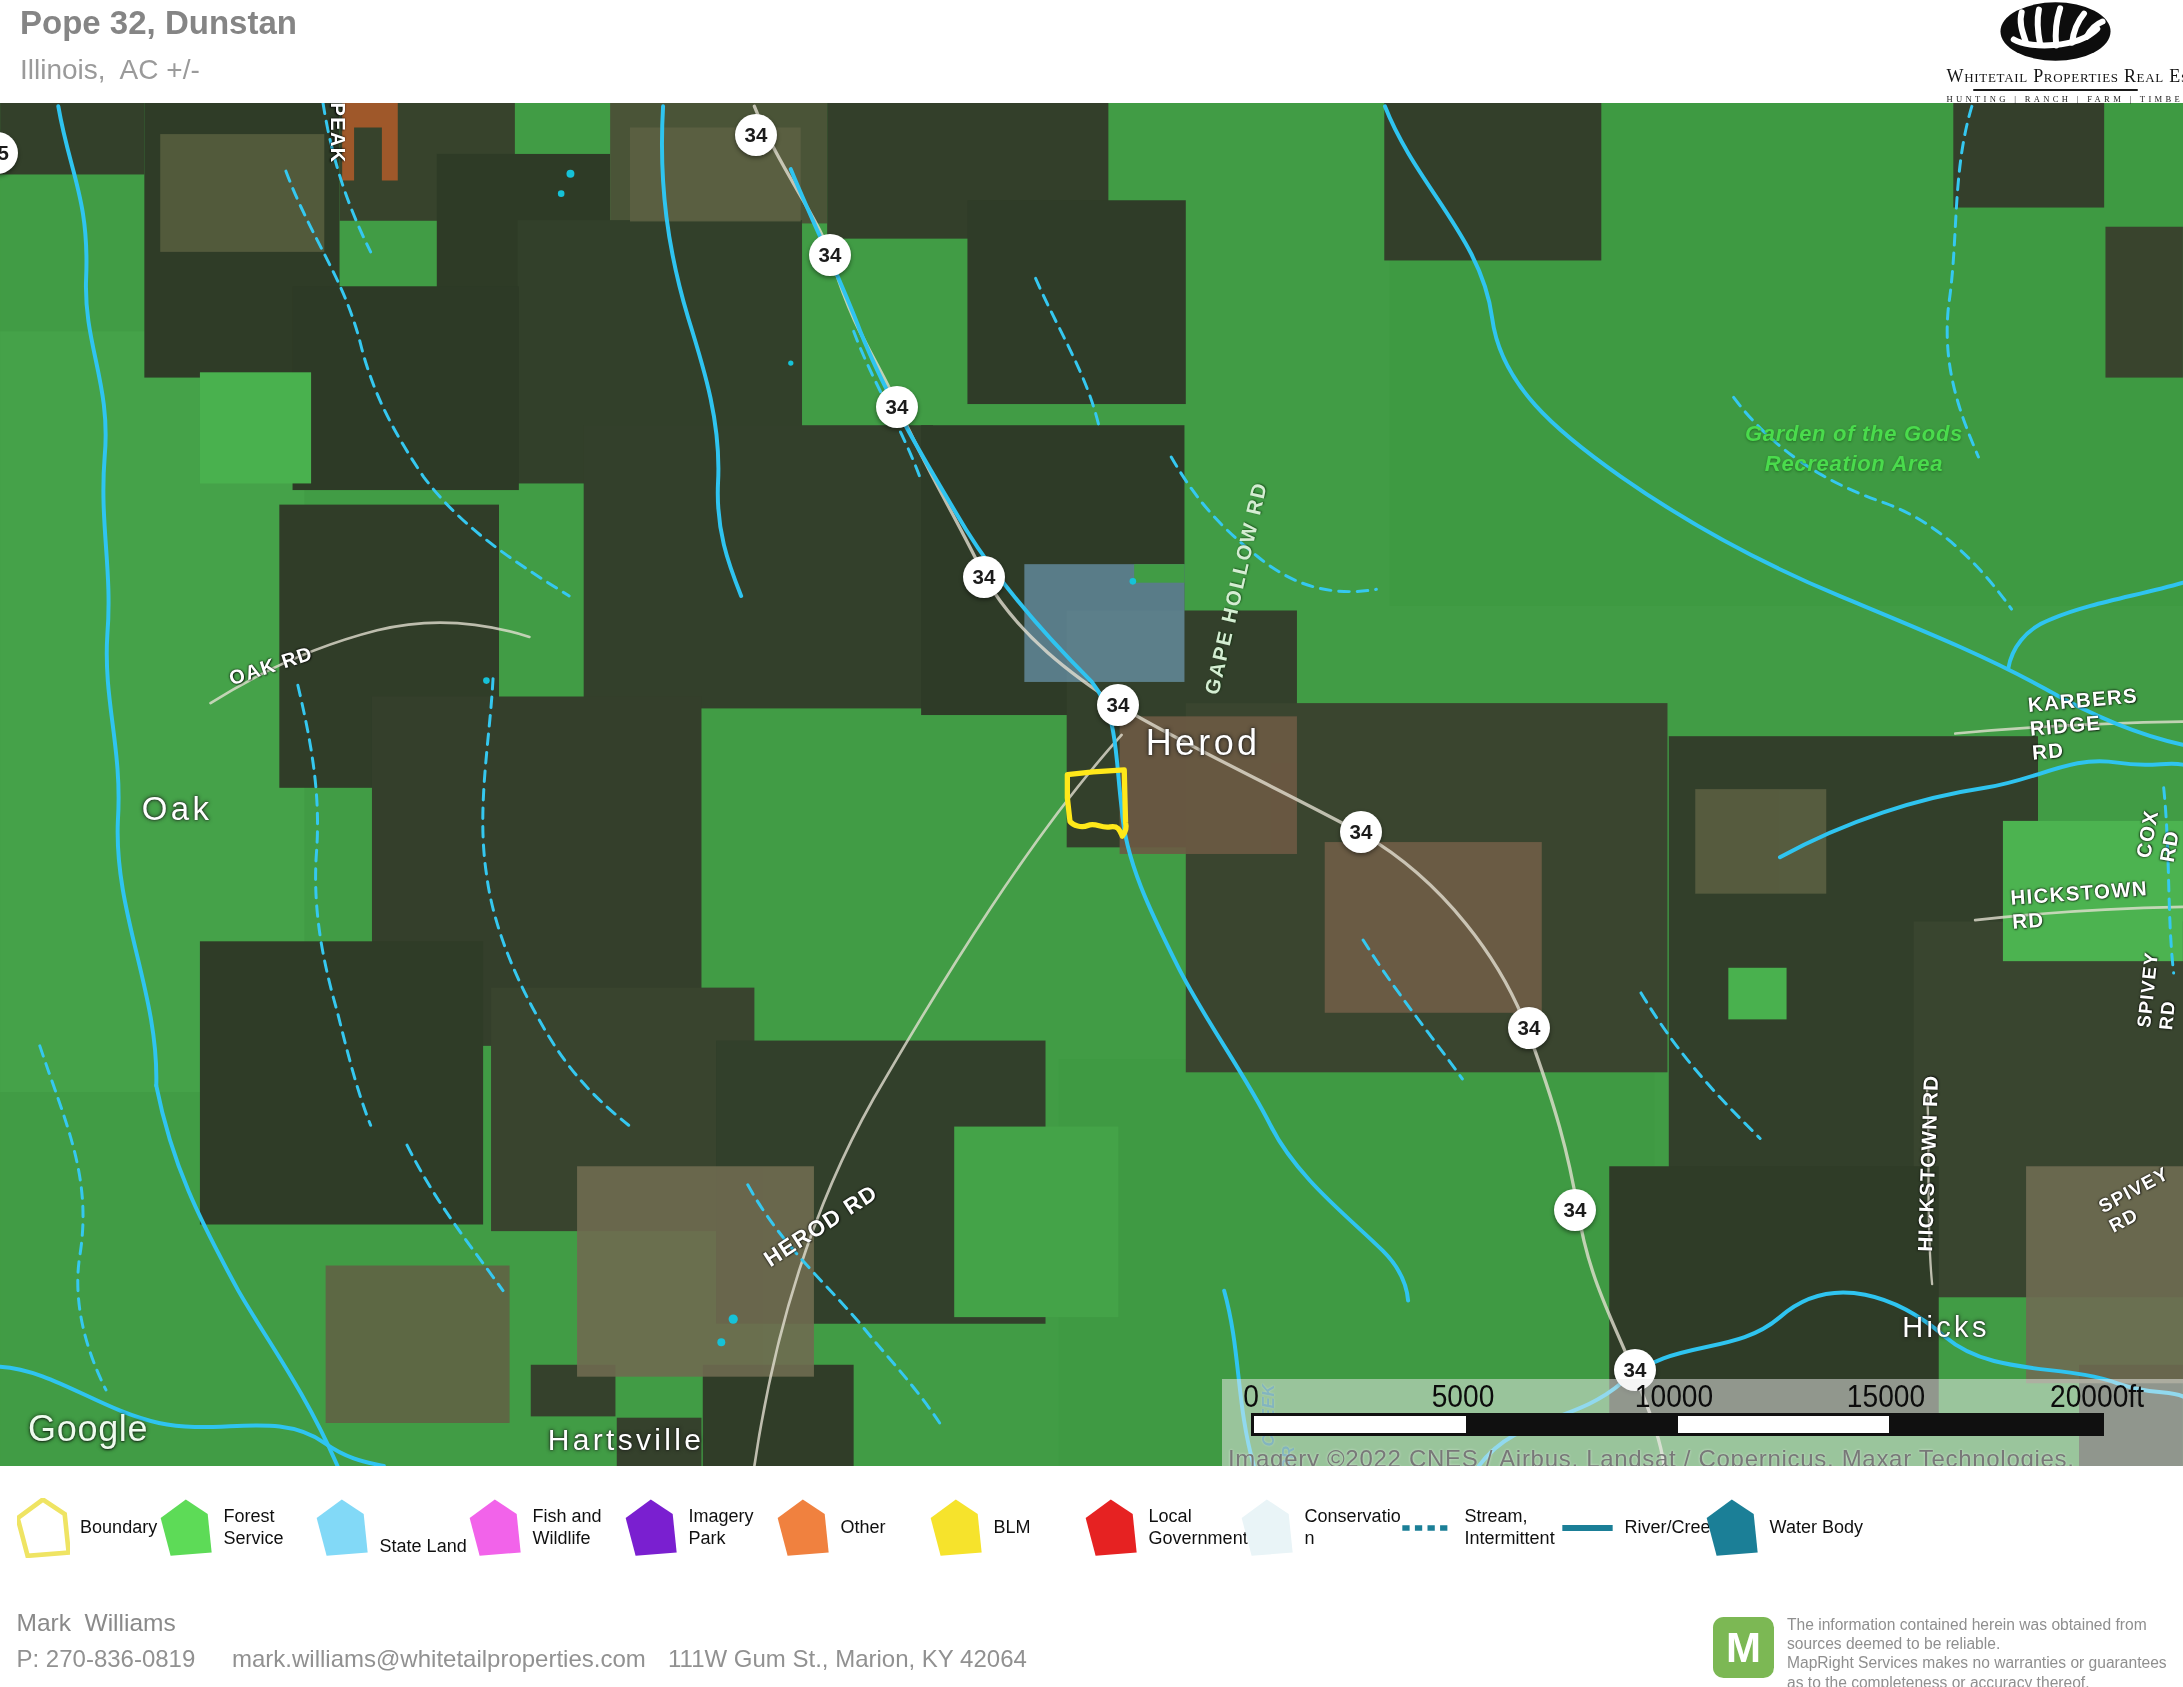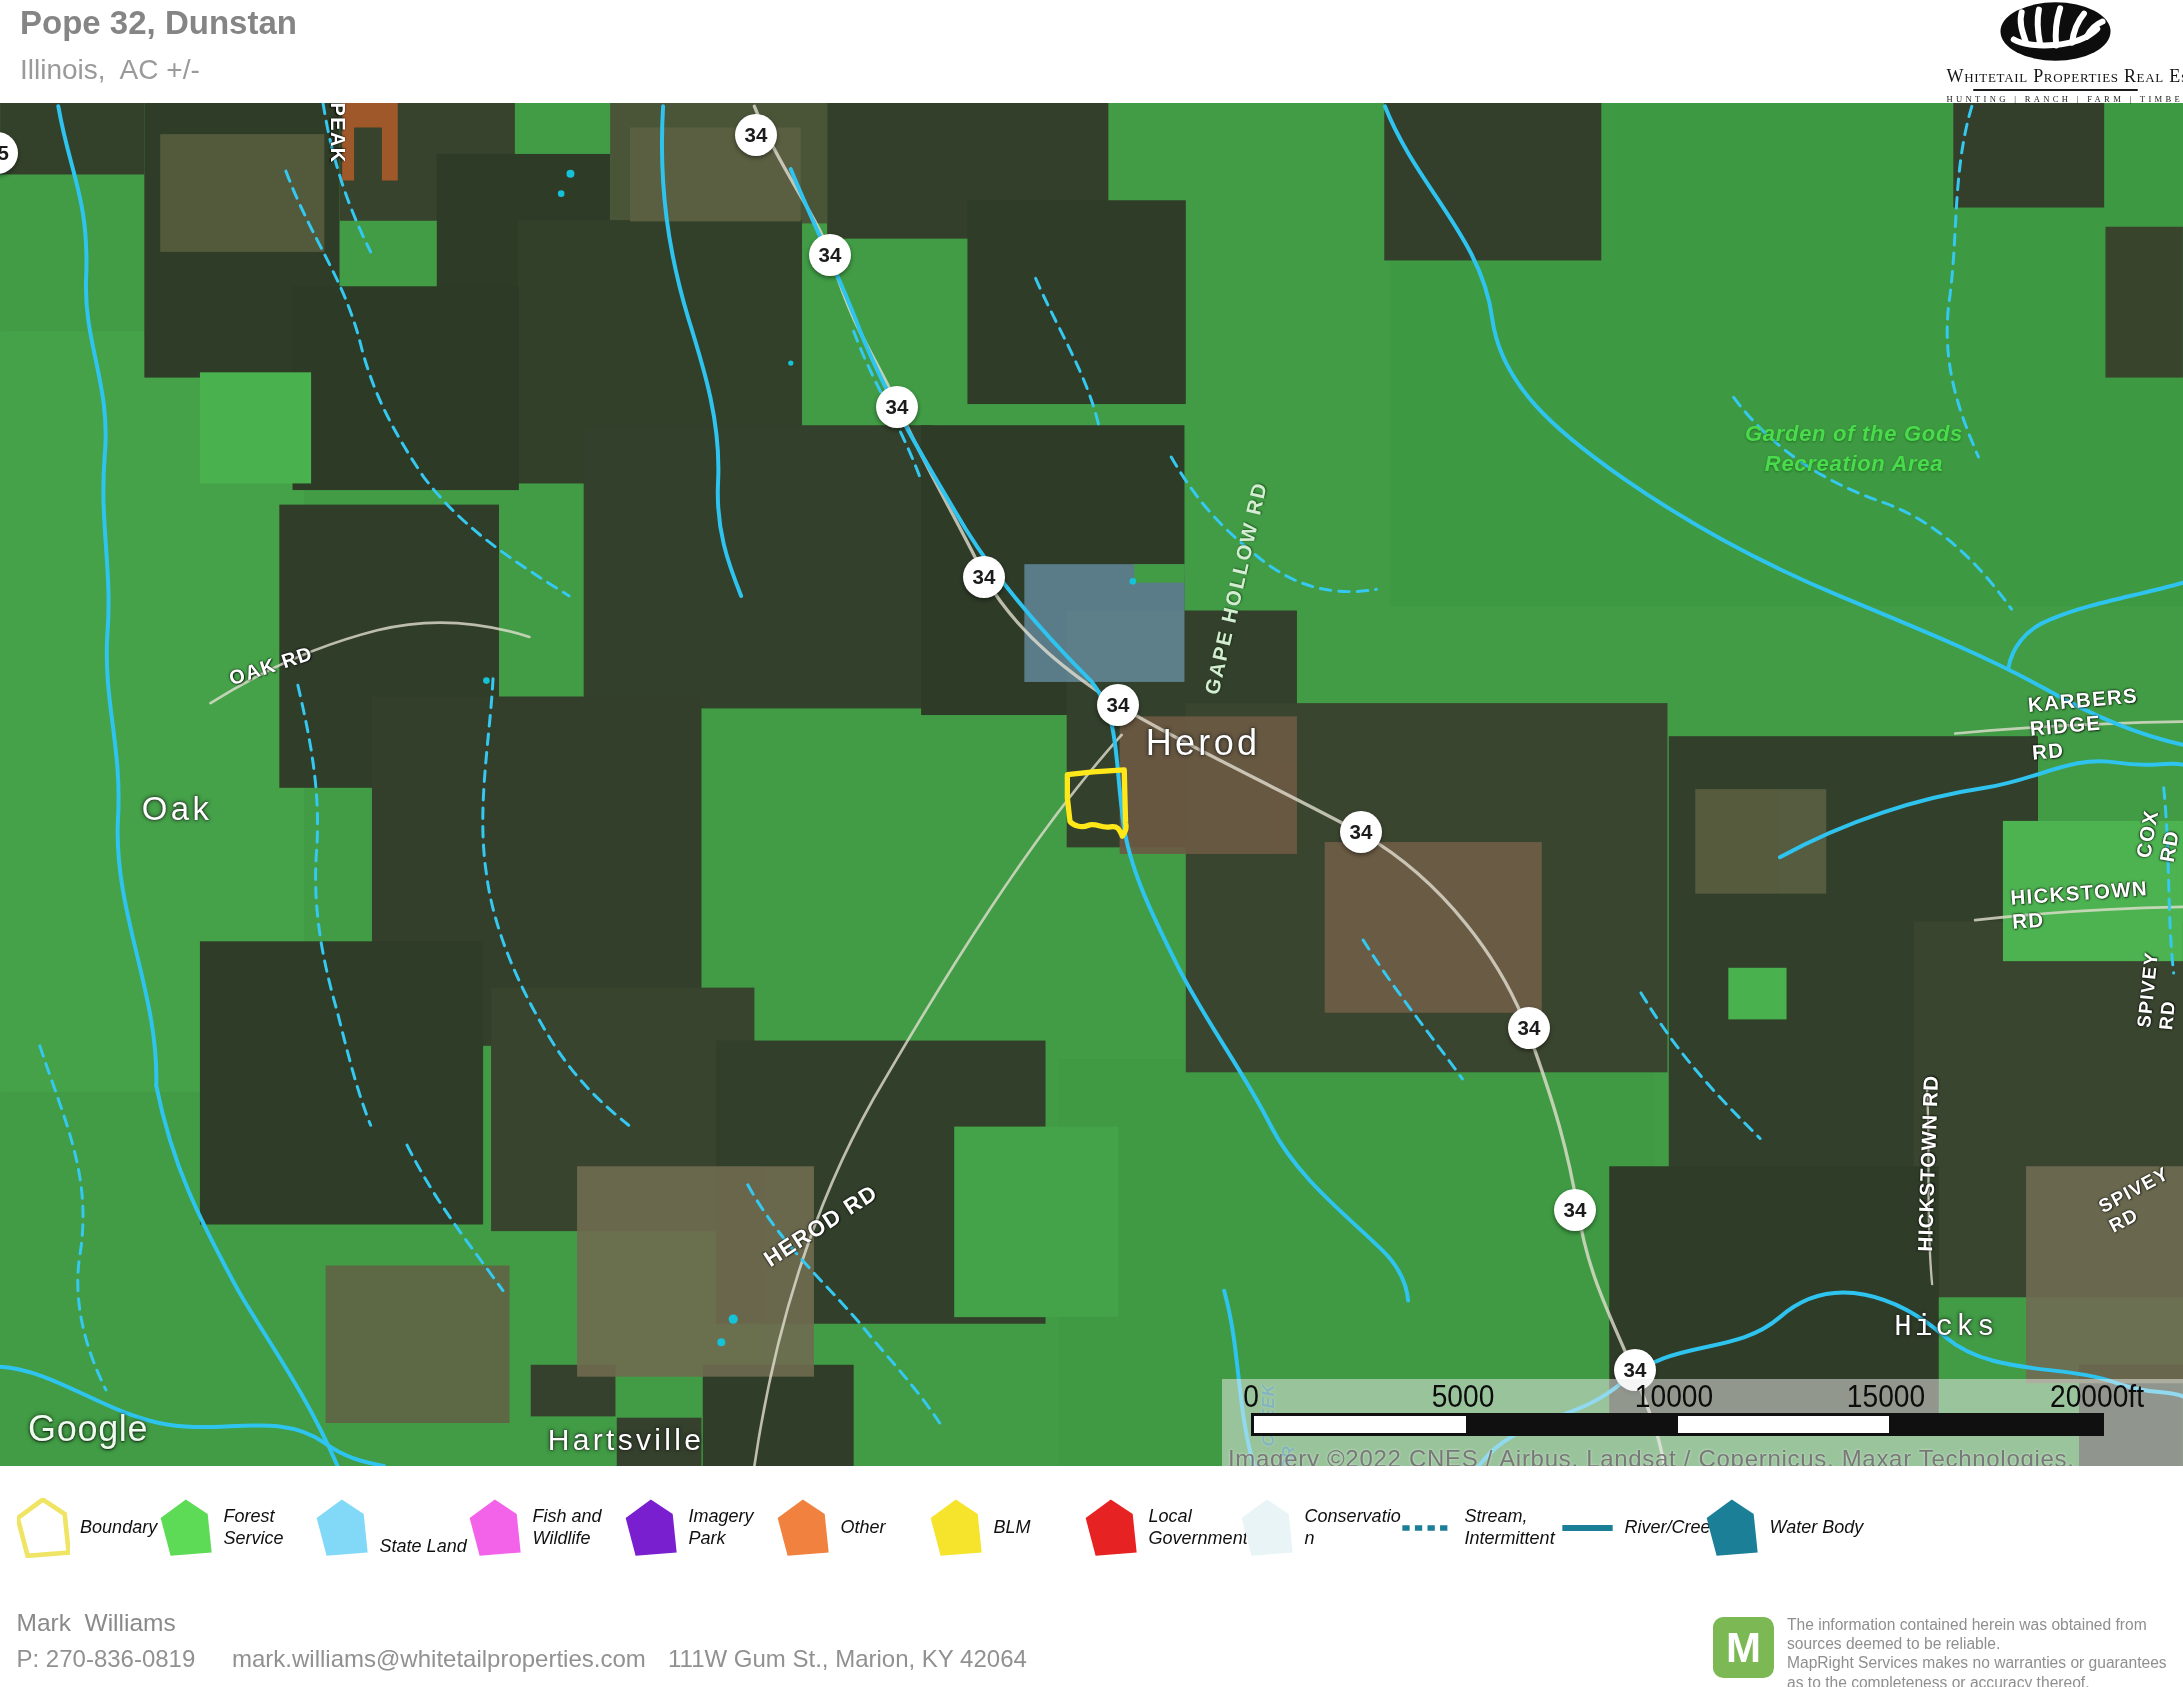--- a/index.html
+++ b/index.html
@@ -33,21 +33,21 @@
           box-shadow:0 2px 4px rgba(0,0,0,.45);z-index:5;}
   .google{position:absolute;font-size:36px;font-weight:500;color:#eefbee;letter-spacing:0.7px;z-index:8;
           text-shadow:0 0 4px rgba(20,40,20,.9),0 1.3px 2px rgba(20,40,20,.9);}
   .scaleband{position:absolute;background:rgba(236,236,236,.52);z-index:7;}
   .scalebar{position:absolute;height:17px;border:3.3px solid #101010;display:flex;z-index:8;}
   .scalebar div{height:100%;}
   .tick{position:absolute;transform:translateX(-50%) scaleX(.88);font-size:32px;color:#0c0c0c;z-index:8;}
   .attrib{position:absolute;font-size:24px;color:#787878;z-index:8;letter-spacing:0.7px;
           text-shadow:0 0 2.6px rgba(255,255,255,.6);}
   
-  .legend{position:absolute;left:0;top:1466px;width:2183px;height:122px;background:#fff;z-index:30;font-style:italic;}
+  .legend{position:absolute;left:0;top:1466px;width:2183px;height:122px;background:#fff;z-index:30;}
   .li{position:absolute;top:32px;display:flex;align-items:center;gap:10.6px;}
   .li-label{font-size:18px;color:#101010;line-height:1.2;}
   
   .footer{position:absolute;left:0;top:1588px;width:2183px;height:99px;background:#fff;z-index:30;}
   .agent{position:absolute;left:16.5px;top:21px;font-size:24.5px;font-weight:400;color:#8a8a8a;white-space:pre;}
   .contact{position:absolute;top:57px;font-size:24px;color:#919191;}
   .mlogo{position:absolute;left:1713px;top:29px;width:61px;height:61px;border-radius:10.6px;background:#7cb854;
          display:flex;align-items:center;justify-content:center;color:#fff;font-size:42px;font-weight:700;}
   .disclaimer{position:absolute;left:1787px;top:26.5px;width:397px;font-size:15.6px;color:#8f8f8f;
               line-height:1.25;white-space:pre-line;}
@@ -187,21 +187,21 @@
         <div class="tick" style="left: 1674px; top: 1275px;">10000</div>
         <div class="tick" style="left: 1886px; top: 1275px;">15000</div>
         <div class="tick" style="left: 2097px; top: 1275px;">20000ft</div>
       </div>
     <div class="attrib" style="left:1228px;top:1342px;">Imagery ©2022 CNES / Airbus, Landsat / Copernicus, Maxar Technologies, USDA/FPAC/GEO</div>
     <div class="google" style="left:28px;top:1305px;">Google</div>
     <div id="map-labels">
         <div class="ml place" style="left: 1203px; top: 640px; font-size: 36px; transform: translate(-50%, -50%) rotate(0deg);">Herod</div>
         <div class="ml place" style="left: 177px; top: 706px; font-size: 33px; transform: translate(-50%, -50%) rotate(0deg);">Oak</div>
         <div class="ml place" style="left: 626px; top: 1337px; font-size: 30px; transform: translate(-50%, -50%) rotate(0deg);">Hartsville</div>
-        <div class="ml place" style="left: 1946px; top: 1224px; font-size: 29px; transform: translate(-50%, -50%) rotate(0deg); font-family: Liberation Mono, monospace;">Hicks</div>
+        <div class="ml place" style="left: 1946px; top: 1224px; font-size: 29px; transform: translate(-50%, -50%) rotate(0deg);">Hicks</div>
         <div class="ml area" style="left: 1854px; top: 346px; font-size: 22px; transform: translate(-50%, -50%) rotate(0deg);">Garden of the Gods
 Recreation Area</div>
         <div class="ml road" style="left: 271px; top: 563px; font-size: 20px; transform: translate(-50%, -50%) rotate(-18deg);">OAK RD</div>
         <div class="ml roadgreen" style="left: 1236px; top: 485px; font-size: 20.5px; transform: translate(-50%, -50%) rotate(-77deg);">GAPE HOLLOW RD</div>
         <div class="ml road" style="left: 2085px; top: 621px; font-size: 20.5px; transform: translate(-50%, -50%) rotate(-5deg);">KARBERS RIDGE RD</div>
         <div class="ml road" style="left: 2159px; top: 733px; font-size: 20.5px; transform: translate(-50%, -50%) rotate(-80deg);">COX RD</div>
         <div class="ml road" style="left: 2080px; top: 802px; font-size: 20.5px; transform: translate(-50%, -50%) rotate(-4deg);">HICKSTOWN RD</div>
         <div class="ml road" style="left: 2159px; top: 888px; font-size: 19px; transform: translate(-50%, -50%) rotate(-84deg);">SPIVEY RD</div>
         <div class="ml road" style="left: 1928px; top: 1060px; font-size: 20.5px; transform: translate(-50%, -50%) rotate(-88deg);">HICKSTOWN RD</div>
         <div class="ml road" style="left: 2139px; top: 1097px; font-size: 19px; transform: translate(-50%, -50%) rotate(-28deg);">SPIVEY RD</div>

